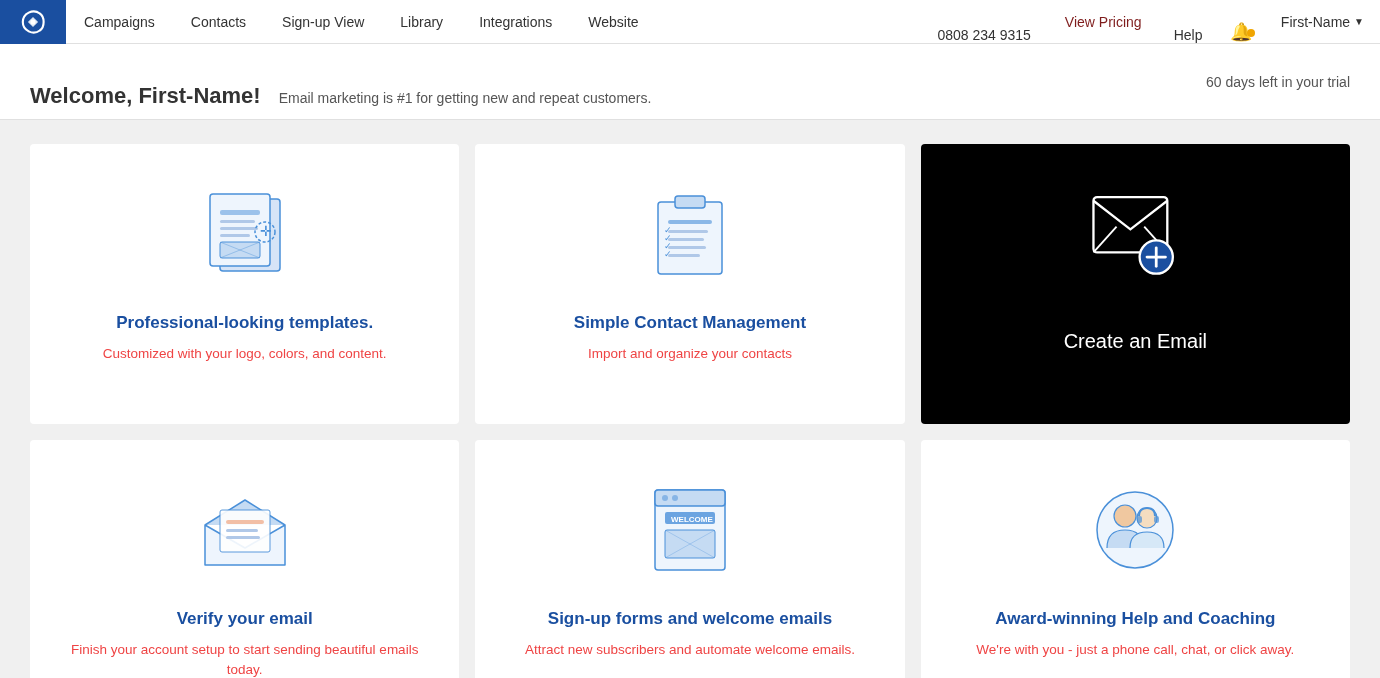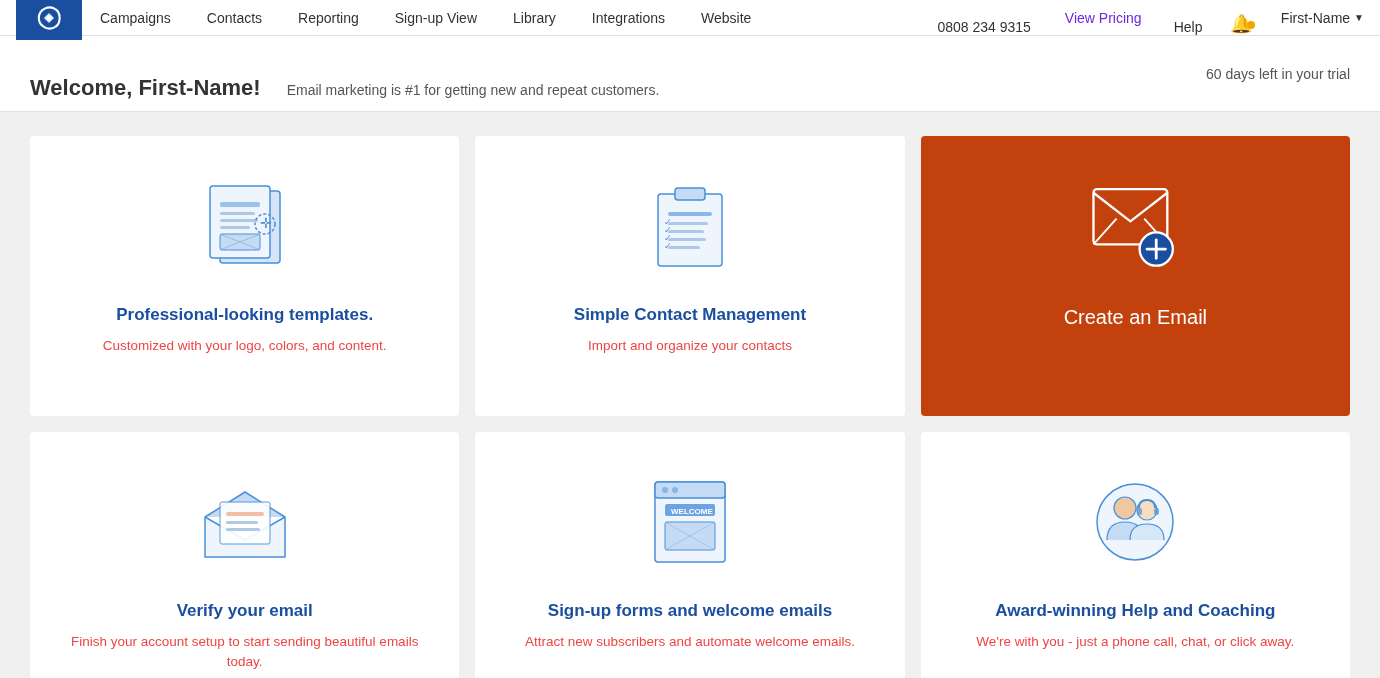--- a/index.html
+++ b/index.html
@@ -3,22 +3,22 @@
   <meta charset="utf-8">
   <style>
     * { box-sizing: border-box; margin: 0; padding: 0; }
     body { font-family: -apple-system, BlinkMacSystemFont, 'Segoe UI', sans-serif; background: #f0f0f0; min-height: 678px; }
 
     
     .navbar {
       background: #fff;
       display: flex;
       align-items: center;
-      height: 36px;
-      padding: 0 0 0 16px;
+      height: 44px;
+      padding: 0 0 0 0;
       border-bottom: 1px solid #e0e0e0;
       position: relative;
       z-index: 10;
     }
     .nav-logo {
       background: #1a4fa0;
       width: 66px;
       height: 44px;
       display: flex;
       align-items: center;
@@ -54,21 +54,21 @@
       font-size: 14px;
       color: #333;
       font-weight: 500;
     }
     .nav-right-link {
       padding: 0 16px;
       height: 100%;
       display: flex;
       align-items: center;
       font-size: 14px;
-      color: #6d28d9;
+      color: #7f1d1d;
       cursor: pointer;
       white-space: nowrap;
     }
     .nav-help {
       padding: 0 16px;
       font-size: 14px;
       color: #333;
     }
     .nav-bell {
       padding: 0 12px;
@@ -139,22 +139,23 @@
       background: #fff;
       border-radius: 4px;
       padding: 30px 30px 24px;
       display: flex;
       flex-direction: column;
       align-items: center;
       text-align: center;
       min-height: 280px;
     }
     .card-blue {
-      background: #c2410c;
-      cursor: pointer;
+      background: #000000;
+      cursor: pointer;
+      gap: 16px;
     }
     .card-icon {
       width: 120px;
       height: 120px;
       display: flex;
       align-items: center;
       justify-content: center;
       margin-bottom: 18px;
       flex-shrink: 0;
     }
@@ -193,21 +194,20 @@
   <div class="nav-logo">
     <svg viewBox="0 0 40 40" fill="none" xmlns="http://www.w3.org/2000/svg">
       <path d="M8 20 C8 10 20 4 28 10 C34 14 34 26 28 30 C20 36 8 30 8 20Z" fill="none" stroke="white" stroke-width="2.5"></path>
       <path d="M14 20 L20 14 L26 20 L20 26Z" fill="white" opacity="0.85"></path>
       <circle cx="20" cy="20" r="3" fill="white"></circle>
     </svg>
   </div>
   <div class="nav-links">
     <a class="nav-link">Campaigns</a>
     <a class="nav-link">Contacts</a>
-    <a class="nav-link">Reporting</a>
     <a class="nav-link">Sign-up View</a>
     <a class="nav-link">Library</a>
     <a class="nav-link">Integrations</a>
     <a class="nav-link">Website</a>
   </div>
   <div class="nav-right">
     <span class="nav-phone">0808 234 9315</span>
     <a class="nav-right-link">View Pricing</a>
     <span class="nav-help">Help</span>
     <span class="nav-bell">
@@ -215,21 +215,21 @@
       <span class="bell-dot"></span>
     </span>
     <div class="nav-user">
       <span>First-Name</span>
       <span style="font-size:10px;">▼</span>
     </div>
   </div>
 </nav>
 
 <div class="trial-bar">
-  <div style="display:flex;align-items:baseline;gap:16px;">
+  <div style="display:flex;align-items:baseline;gap:8px;">
     <span class="welcome-text">
       <strong>Welcome, First-Name!</strong>
     </span>
     <span class="welcome-sub">Email marketing is #1 for getting new and repeat customers.</span>
   </div>
   <span class="trial-info">60 days left in your trial</span>
 </div>
 
 <div class="main">
 

